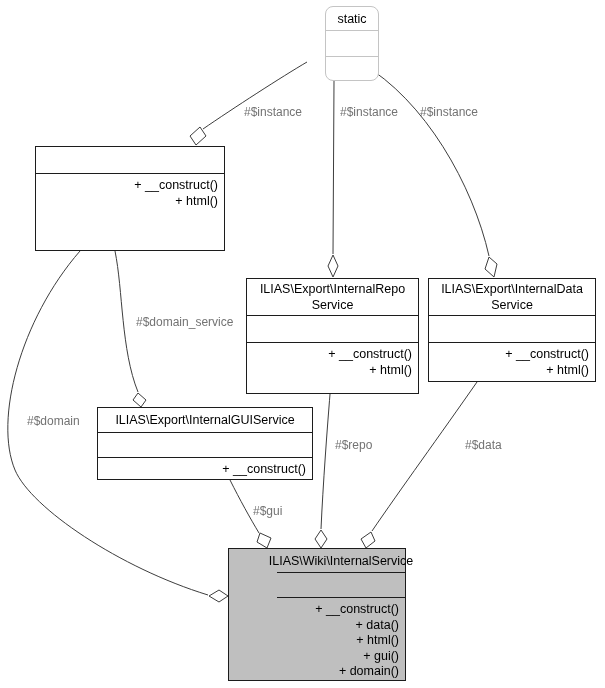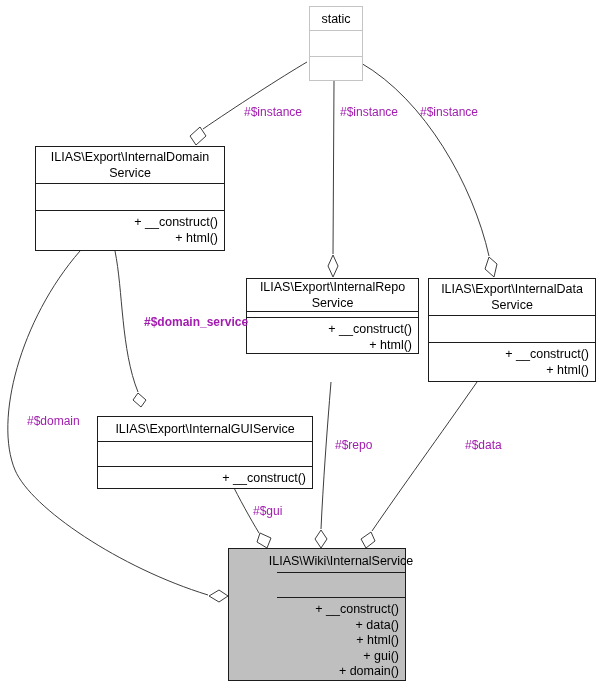--- a/index.html
+++ b/index.html
@@ -17,46 +17,46 @@
     display:flex;align-items:center;justify-content:center;text-align:center;
     border-bottom:1px solid #1c1c1c;padding:0 2px;box-sizing:border-box;
     line-height:16px;
   }
   .classbox .attrs{border-bottom:1px solid #1c1c1c;box-sizing:border-box;}
   .classbox .methods{flex:1;padding:4px 6px 0 6px;line-height:15.5px;box-sizing:border-box;text-align:right;}
   .classbox.lightframe{border-color:#c4c4c4;}
   .classbox.lightframe .title,.classbox.lightframe .attrs{border-color:#c4c4c4;}
   .classbox.filled{background:#bfbfbf;padding-left:48px;}
   .edge-label{
-    position:absolute;font-size:12px;line-height:14px;white-space:nowrap;color:#a21caf;
+    position:absolute;font-size:12px;line-height:14px;white-space:nowrap;color:#737373;
   }
   
-  #node-static{left:309px;top:6px;width:54px;height:75px;}
+  #node-static{left:325px;top:6px;width:54px;height:75px;border-radius:8px;}
   #node-static .title{height:24px;}
   #node-static .attrs{height:26px;}
   #node-domain{left:35px;top:146px;width:190px;height:105px;}
   #node-domain .title{height:37px;}
   #node-domain .attrs{height:27px;}
-  #node-repo{left:246px;top:278px;width:173px;height:76px;}
+  #node-repo{left:246px;top:278px;width:173px;height:116px;}
   #node-repo .title{height:37px;}
   #node-repo .attrs{height:27px;}
   #node-data{left:428px;top:278px;width:168px;height:104px;}
   #node-data .title{height:37px;}
   #node-data .attrs{height:27px;}
-  #node-gui{left:97px;top:407px;width:216px;height:73px;margin-top:9px;}
+  #node-gui{left:97px;top:407px;width:216px;height:73px;}
   #node-gui .title{height:25px;}
   #node-gui .attrs{height:25px;}
   #node-wiki{left:228px;top:548px;width:178px;height:133px;}
   #node-wiki .title{height:24px;}
   #node-wiki .attrs{height:25px;}
   
   #lbl-inst1{left:244px;top:105px;}
   #lbl-inst2{left:340px;top:105px;}
   #lbl-inst3{left:420px;top:105px;}
-  #lbl-domsvc{left:144px;top:315px;font-weight:bold;}
+  #lbl-domsvc{left:136px;top:315px;}
   #lbl-domain{left:27px;top:414px;}
   #lbl-gui{left:253px;top:504px;}
   #lbl-repo{left:335px;top:438px;}
   #lbl-data{left:465px;top:438px;}
 </style>
 </head>
 <body>
 
 <div id="stage">
 
@@ -81,21 +81,20 @@
     <polygon points="209,596 219,590 228,596 219,602" fill="#ffffff" stroke="#3d3d3d"></polygon>
   </svg>
 
   <div id="node-static" class="classbox lightframe">
     <div class="title">static</div>
     <div class="attrs"></div>
     <div class="methods"></div>
   </div>
 
   <div id="node-domain" class="classbox">
-    <div class="title">ILIAS\Export\InternalDomain Service</div>
     <div class="attrs"></div>
     <div class="methods">
       <div>+ __construct()</div>
       <div>+ html()</div>
     </div>
   </div>
 
   <div id="node-repo" class="classbox">
     <div class="title">ILIAS\Export\InternalRepo Service</div>
     <div class="attrs"></div>

